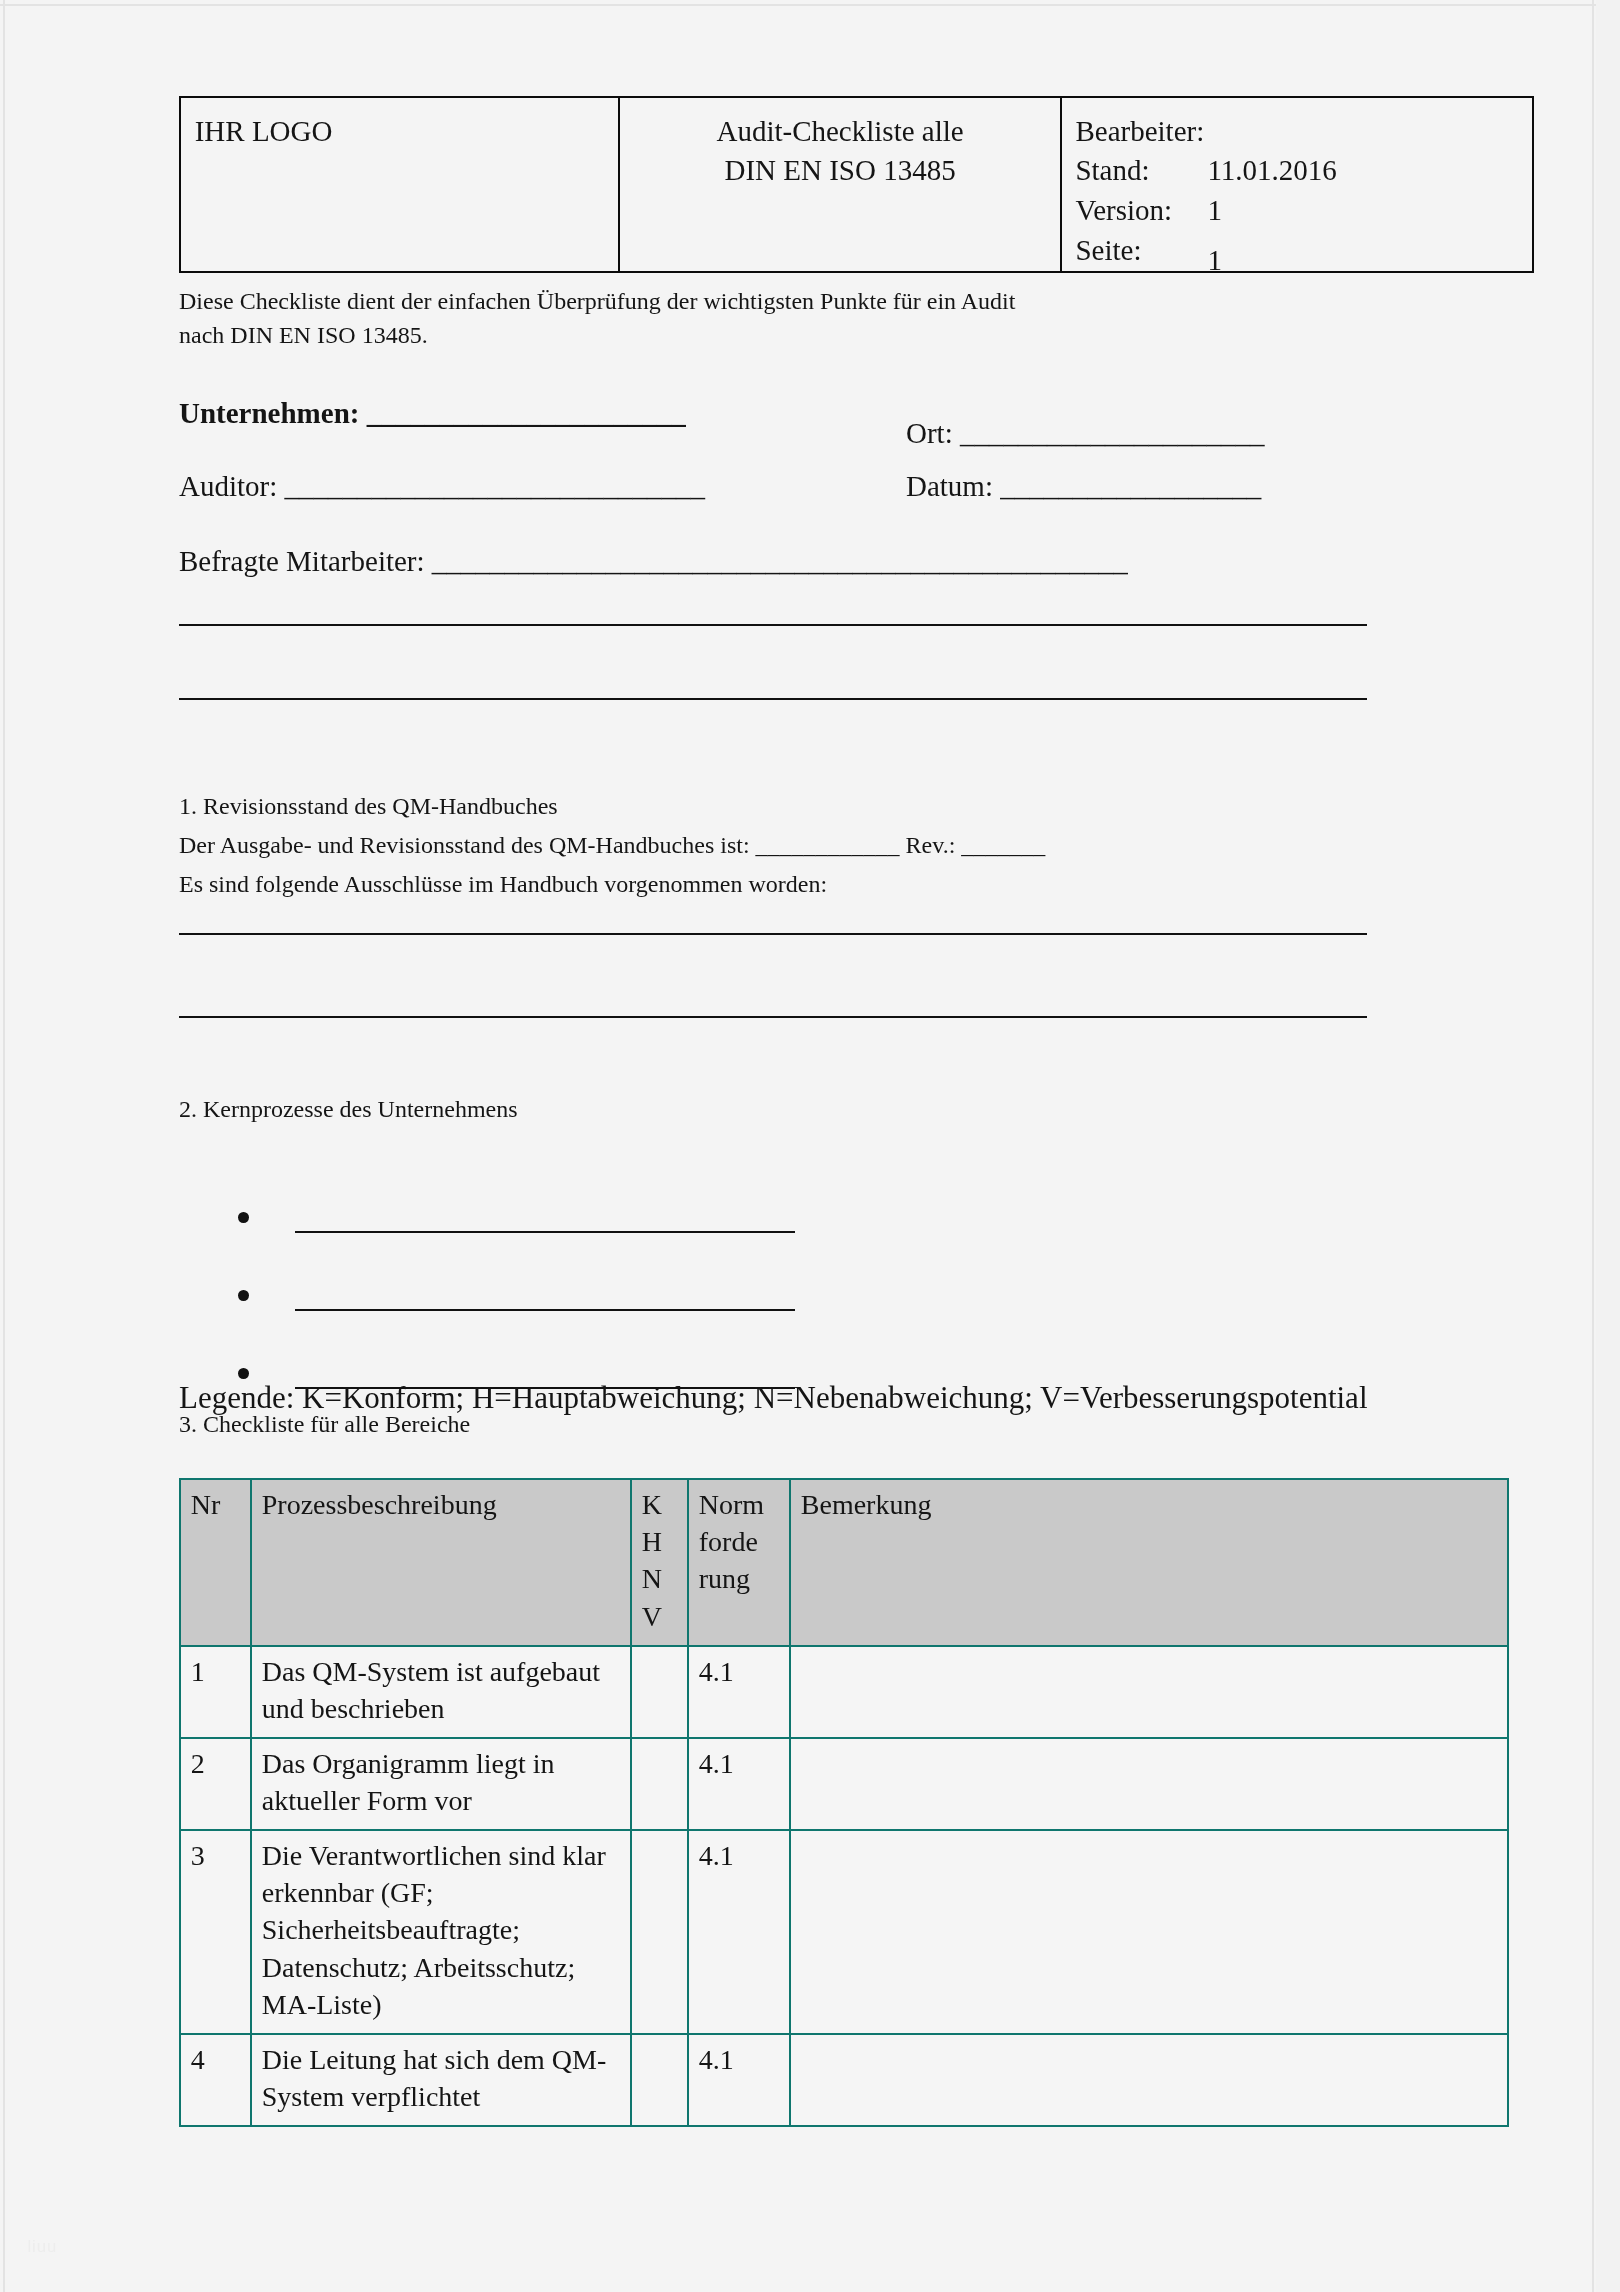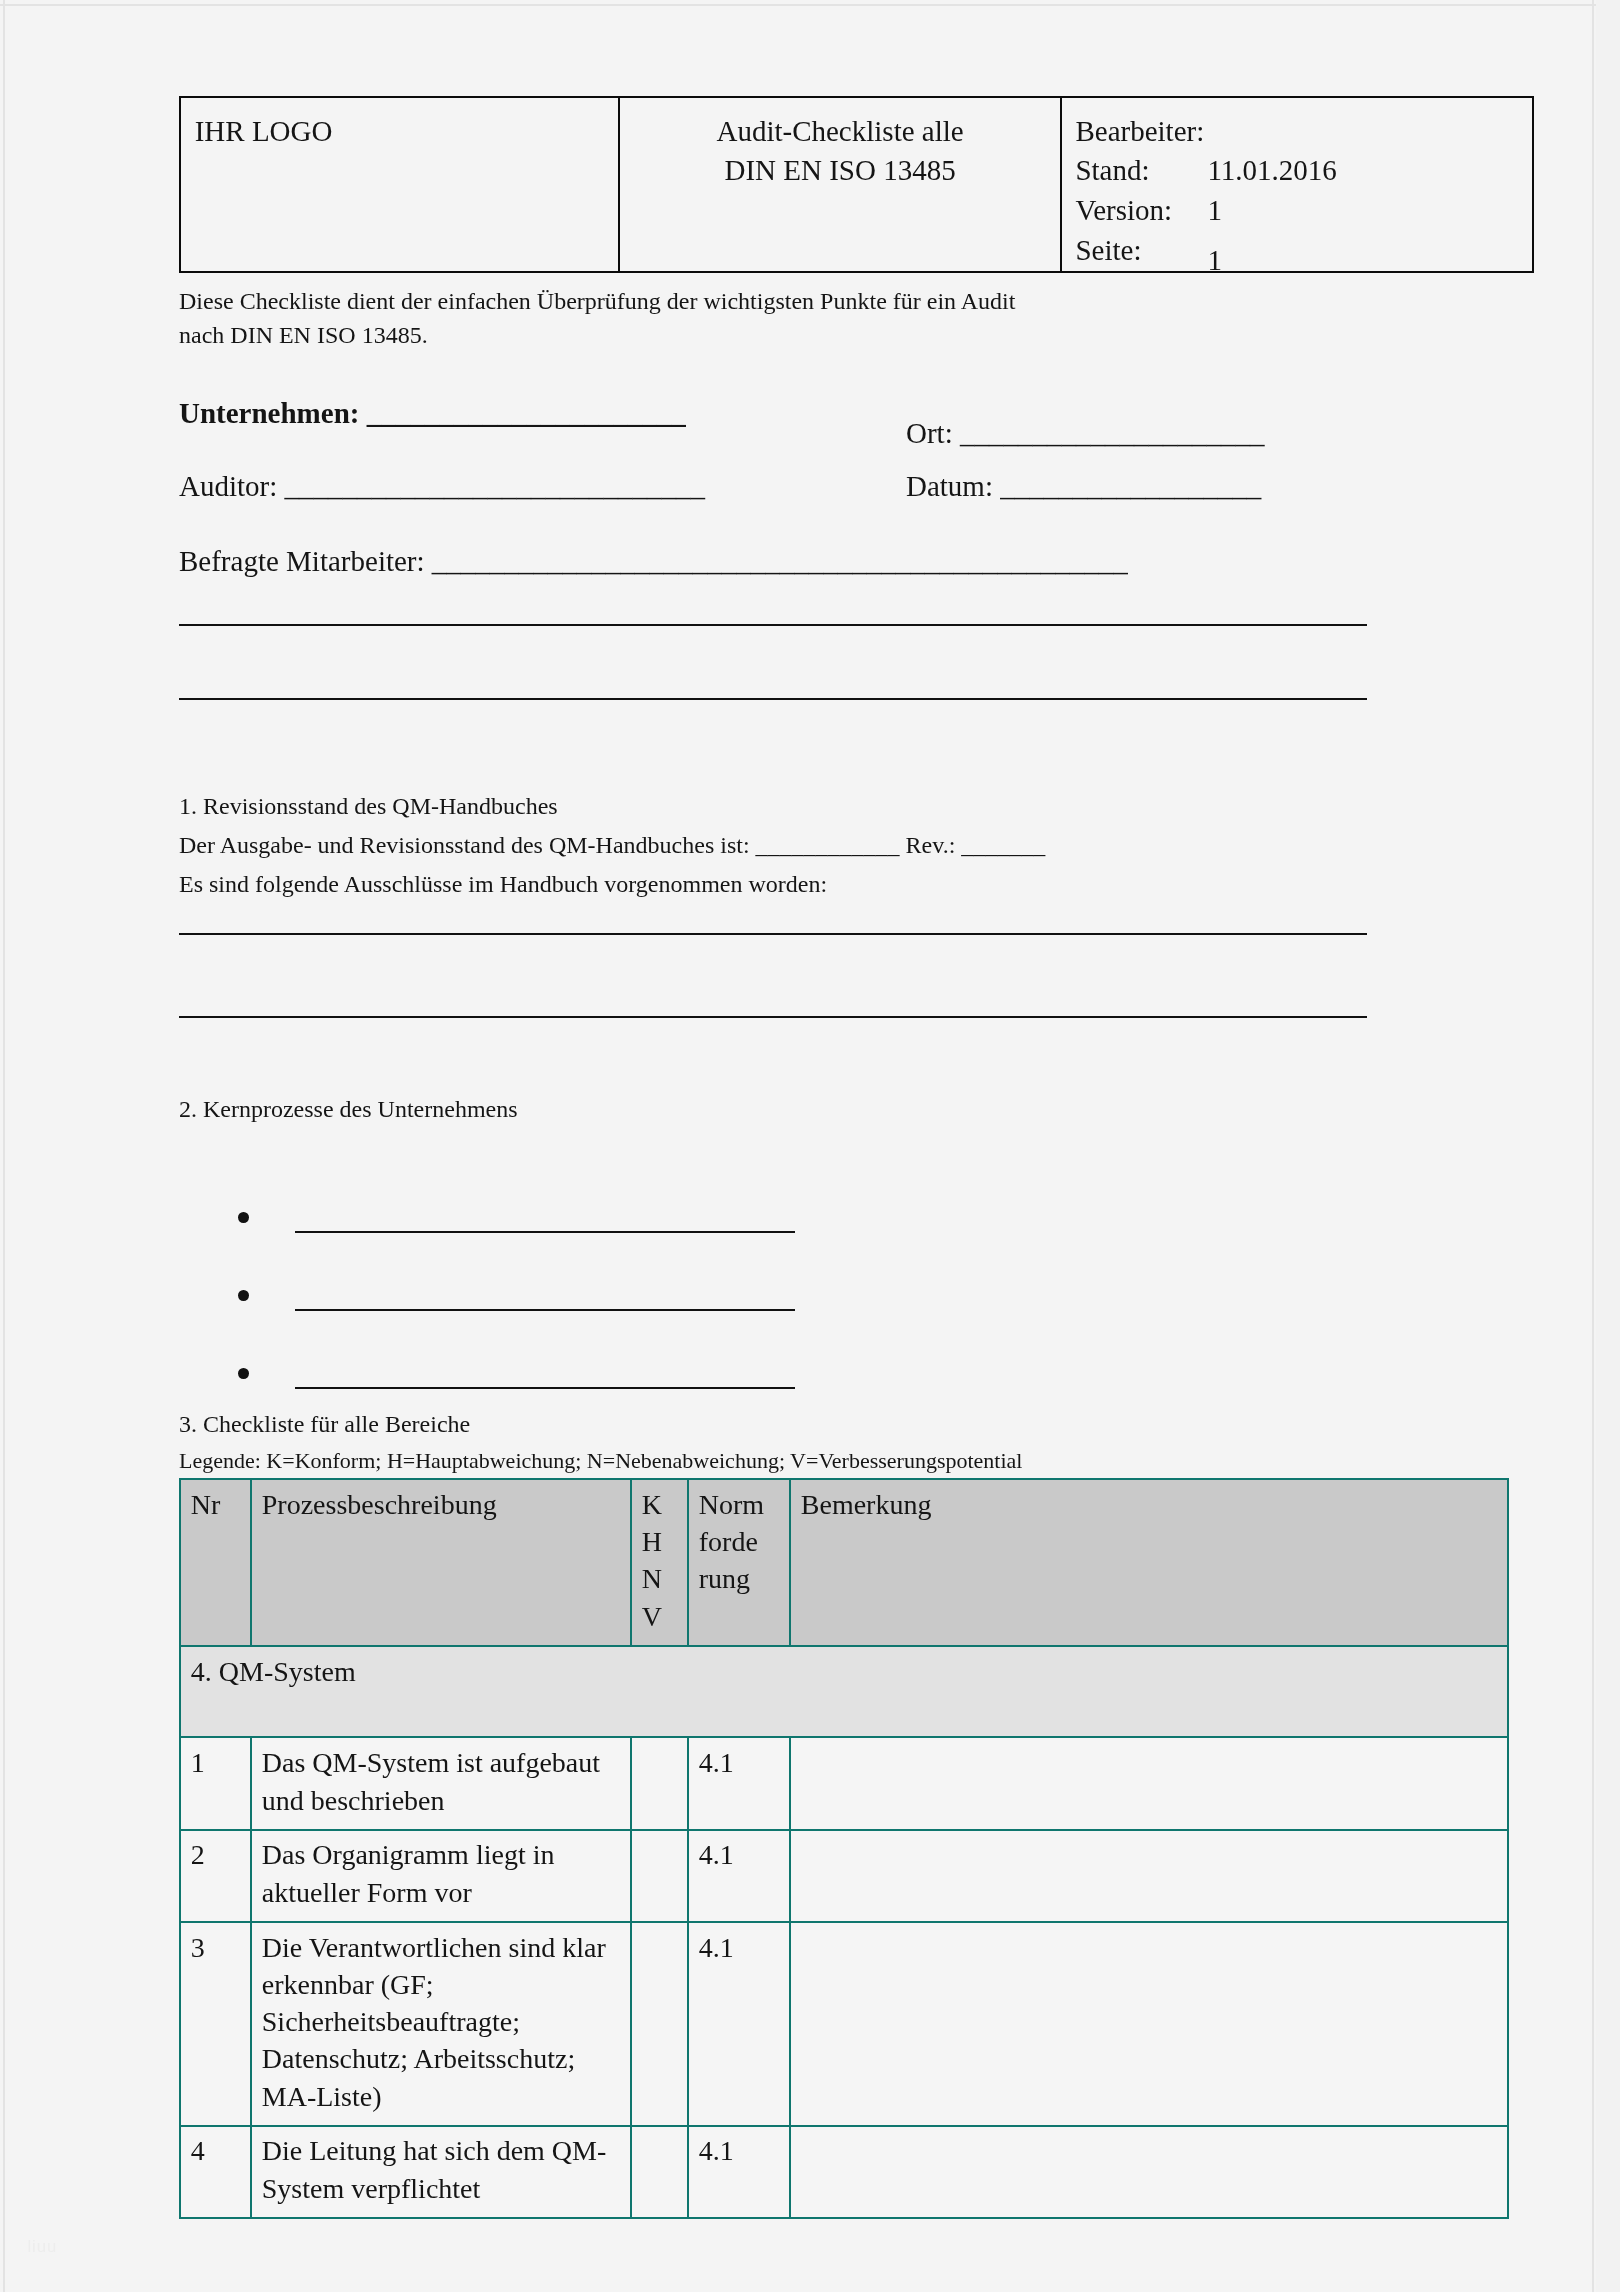--- a/index.html
+++ b/index.html
@@ -103,22 +103,22 @@
 
   .sec1-head   { left: 0; top: 789px; }
   .sec1-line2  { left: 0; top: 828px; }
   .sec1-line3  { left: 0; top: 867px; }
 
   .sec2-head   { left: 0; top: 1092px; }
   .sec3-head   { left: 0; top: 1407px; }
   .legend {
     position: absolute;
     left: 0;
-    top: 1448px;
-    font-size: 22px;
+    top: 1380px;
+    font-size: 31px;
     white-space: nowrap;
   }
 
   .bullet-row {
     position: absolute;
     left: 59px;
     font-size: 29px;
   }
   .bullet-dot {
     position: absolute;
@@ -291,23 +291,20 @@
             <span>N</span>
             <span>V</span>
           </td>
           <td style="white-space:pre-line;">Norm
 forde
 rung</td>
           <td>Bemerkung</td>
         </tr>
       </thead>
       <tbody>
-        <tr class="section-row">
-          <td colspan="5">4. QM-System</td>
-        </tr>
 
         <tr>
           <td>1</td>
           <td>Das QM-System ist aufgebaut und beschrieben</td>
           <td></td>
           <td>4.1</td>
           <td></td>
         </tr>
         <tr>
           <td>2</td>

